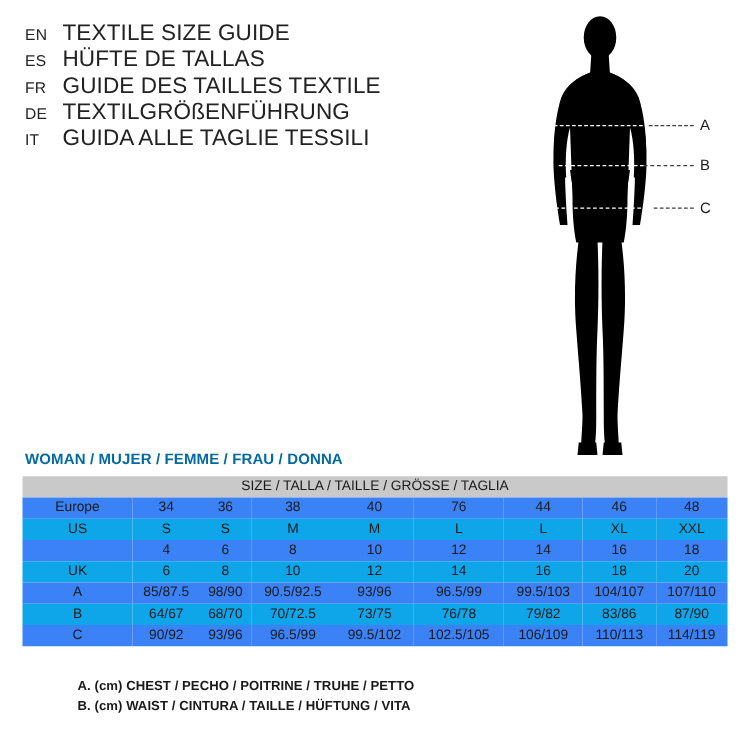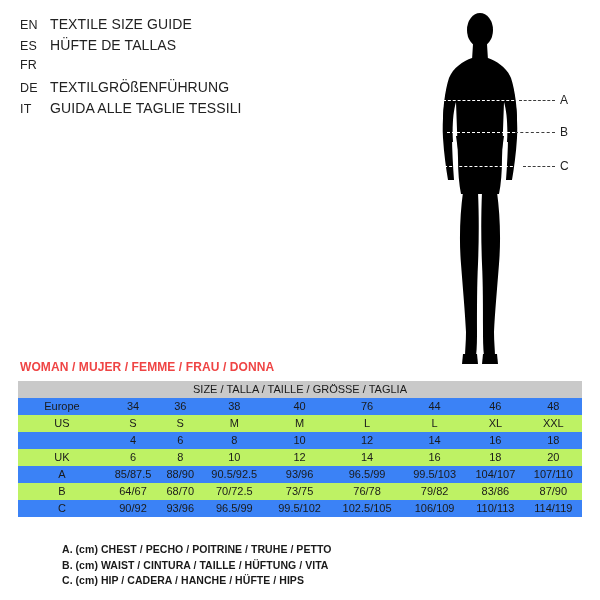--- a/index.html
+++ b/index.html
@@ -35,21 +35,21 @@
     align-items: baseline;
     height: 21px;
   }
   .title-lang {
     width: 30px;
     font-size: 12.5px;
     color: #222;
     letter-spacing: 0.2px;
   }
   .title-text {
-    font-size: 14px;
+    font-size: 18px;
     color: #222;
     letter-spacing: 0.1px;
   }
 
   
   .figure-wrap {
     position: absolute;
     left: 395px;
     top: 8px;
     width: 190px;
@@ -75,21 +75,21 @@
     font-family: "Liberation Sans", sans-serif;
   }
 
   
   .woman-label {
     position: absolute;
     left: 20px;
     top: 360px;
     font-size: 12px;
     font-weight: bold;
-    color: #ef4444;
+    color: #0369a1;
     letter-spacing: 0.1px;
   }
 
   
   .table-wrap {
     position: absolute;
     left: 18px;
     top: 381px;
     width: 564px;
   }
@@ -110,21 +110,21 @@
   .hdr-row td {
     background: #c9c9c9;
     text-align: left;
     padding-left: 6px;
     font-size: 11px;
     color: #1a1a1a;
     height: 18px;
     margin-top: 38px;
   }
   .row-alt td {
-    background: #bef264;
+    background: #0ea5e9;
   }
   .row-plain td {
     background: #3b82f6;
   }
   td.rowlabel {
     text-align: left;
     padding-left: 6px;
     width: 88px;
   }
 
@@ -152,20 +152,21 @@
     <div class="title-row">
       <span class="title-lang">EN</span>
       <span class="title-text">TEXTILE SIZE GUIDE</span>
     </div>
     <div class="title-row">
       <span class="title-lang">ES</span>
       <span class="title-text">HÜFTE DE TALLAS</span>
     </div>
     <div class="title-row">
       <span class="title-lang">FR</span>
+      <span class="title-text">GUIDE DES TAILLES TEXTILE</span>
     </div>
     <div class="title-row">
       <span class="title-lang">DE</span>
       <span class="title-text">TEXTILGRÖßENFÜHRUNG</span>
     </div>
     <div class="title-row">
       <span class="title-lang">IT</span>
       <span class="title-text">GUIDA ALLE TAGLIE TESSILI</span>
     </div>
   </div>
@@ -292,21 +293,21 @@
           <td>12</td>
           <td>14</td>
           <td>16</td>
           <td>18</td>
           <td>20</td>
         </tr>
 
         <tr class="row-plain">
           <td class="rowlabel">A</td>
           <td>85/87.5</td>
-          <td>88/90</td>
+          <td>98/90</td>
           <td>90.5/92.5</td>
           <td>93/96</td>
           <td>96.5/99</td>
           <td>99.5/103</td>
           <td>104/107</td>
           <td>107/110</td>
         </tr>
 
         <tr class="row-alt">
           <td class="rowlabel">B</td>
@@ -331,16 +332,15 @@
           <td>110/113</td>
           <td>114/119</td>
         </tr>
       </tbody>
     </table>
   </div>
 
   <div class="legend">
     <div>A. (cm) CHEST / PECHO / POITRINE / TRUHE / PETTO</div>
     <div>B. (cm) WAIST / CINTURA / TAILLE / HÜFTUNG / VITA</div>
-    <div>C. (cm) HIP / CADERA / HANCHE / HÜFTE / HIPS</div>
   </div>
 
 </div>
 
 </body></html>

